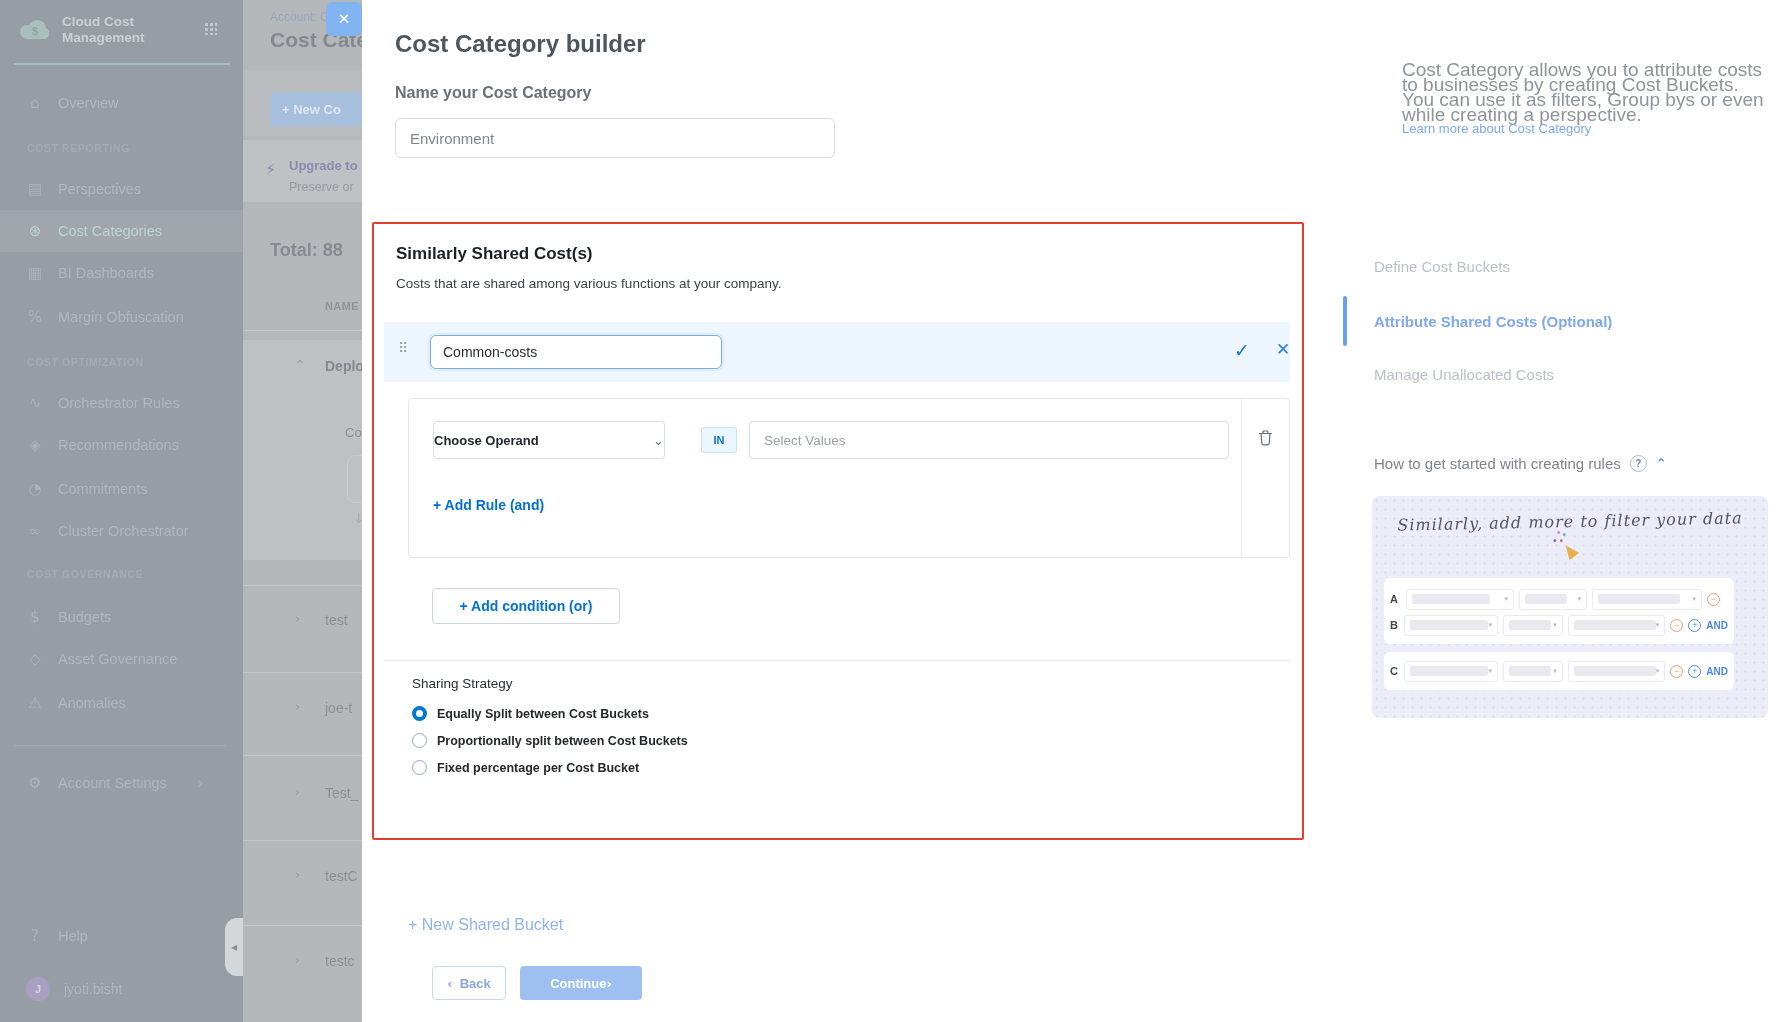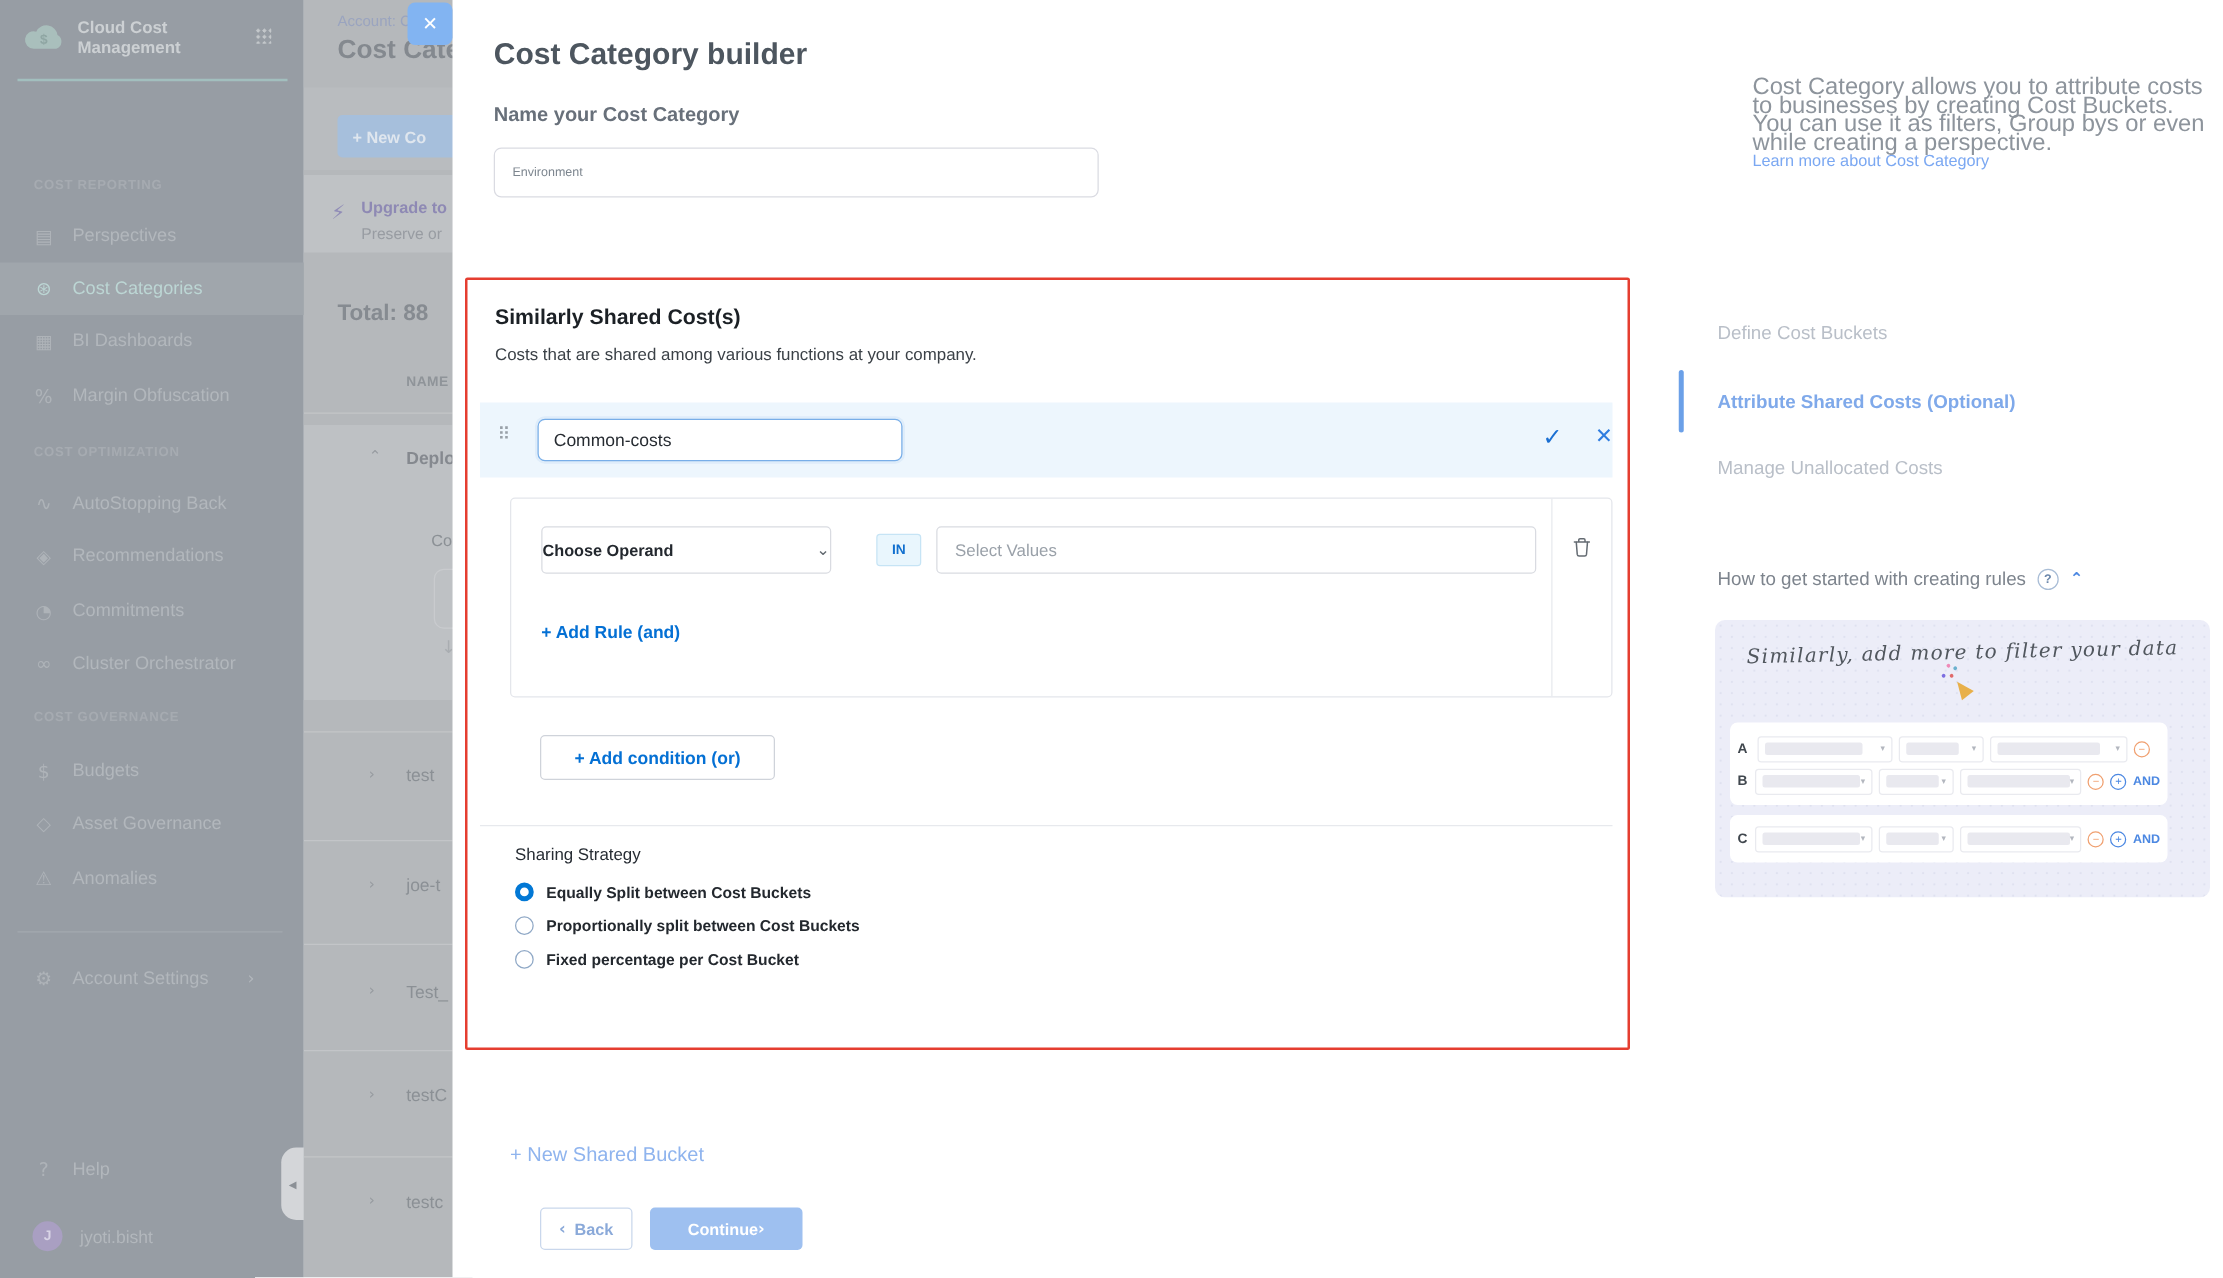--- a/index.html
+++ b/index.html
@@ -52,22 +52,22 @@
   .ghost-box { position:absolute; left:104px; top:455px; width:44px; height:48px; border:1.5px solid #c9cbce; border-radius:8px; }
   .ghost-dl { position:absolute; left:110px; top:510px; font-size:14px; color:#a9adb1; }
 
   
   #modal { left:362px; top:0; width:1416px; height:1022px; background:#ffffff; z-index:10; }
   #close-btn { left:326px; top:2px; width:36px; height:34px; background:#82b4f2; border-radius:6px;
     color:#ffffff; font-size:15px; font-weight:700; display:flex; align-items:center; justify-content:center;
     z-index:20; cursor:pointer; }
   .m-title { left:33px; top:30px; font-size:24px; font-weight:700; color:#4d565f; }
   .m-name-label { left:33px; top:84px; font-size:16px; font-weight:700; color:#68707a; }
-  .m-name-input { left:33px; top:118px; width:484px; height:40px; border:1px solid #dadbe2; border-radius:6px;
-    padding-left:14px; font-size:10px; color:#7d868f; font-family:"Liberation Sans",sans-serif; background:#fff; }
+  .m-name-input { left:33px; top:118px; width:440px; height:40px; border:1px solid #dadbe2; border-radius:6px;
+    padding-left:14px; font-size:15px; color:#7d868f; font-family:"Liberation Sans",sans-serif; background:#fff; }
   .help-para { left:1040px; top:62px; width:372px; font-size:19px; line-height:15px; color:#8d949c; }
   .help-link { left:1040px; top:121px; font-size:13px; color:#7ba8f2; cursor:pointer; }
 
   .red-box { left:10px; top:222px; width:932px; height:618px; border:2px solid #e53e30; border-radius:2px; }
   .sec-title { left:34px; top:244px; font-size:17px; font-weight:800; color:#1b2025; }
   .sec-sub { left:34px; top:276px; font-size:13.5px; color:#3b4147; }
 
   .bucket-band { left:22px; top:322px; width:906px; height:60px; background:#edf6fd; }
   .drag-handle { position:absolute; left:14px; top:18px; font-size:14px; color:#98a0a8; letter-spacing:-2px; }
   .bucket-input { position:absolute; left:46px; top:13px; width:292px; height:34px; border:1.5px solid #78aee8;
@@ -157,41 +157,45 @@
       <text x="14" y="18" font-size="11" font-weight="bold" fill="#8fa6a3" font-family="Liberation Sans, sans-serif">$</text>
     </svg>
     <div class="logo-title">
       <div>Cloud Cost</div>
       <div>Management</div>
     </div>
   </div>
   <div class="grid-dots"></div>
   <div class="logo-divider"></div>
 
+  <div class="nav-item" style="top:82px;">
+    <span class="nico ico">⌂</span>
+    <span>Overview</span>
+  </div>
   <div class="nav-hdr" style="top:142px;">COST REPORTING</div>
   <div class="nav-item" style="top:168px;">
     <span class="nico ico">▤</span>
     <span>Perspectives</span>
   </div>
   <div class="nav-item active" style="top:210px;">
     <span class="nico ico">⊛</span>
     <span>Cost Categories</span>
   </div>
   <div class="nav-item" style="top:252px;">
     <span class="nico ico">▦</span>
     <span>BI Dashboards</span>
   </div>
   <div class="nav-item" style="top:296px;">
     <span class="nico ico">%</span>
     <span>Margin Obfuscation</span>
   </div>
   <div class="nav-hdr" style="top:356px;">COST OPTIMIZATION</div>
   <div class="nav-item" style="top:382px;">
     <span class="nico ico">∿</span>
-    <span>AutoStopping Back</span>
+    <span>Orchestrator Rules</span>
   </div>
   <div class="nav-item" style="top:424px;">
     <span class="nico ico">◈</span>
     <span>Recommendations</span>
   </div>
   <div class="nav-item" style="top:468px;">
     <span class="nico ico">◔</span>
     <span>Commitments</span>
   </div>
   <div class="nav-item" style="top:510px;">

